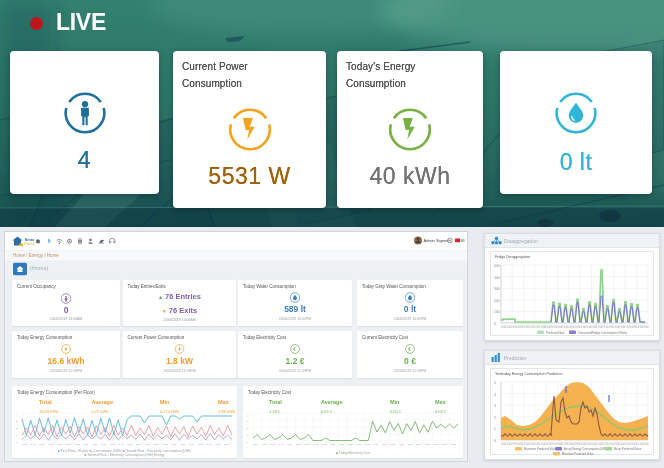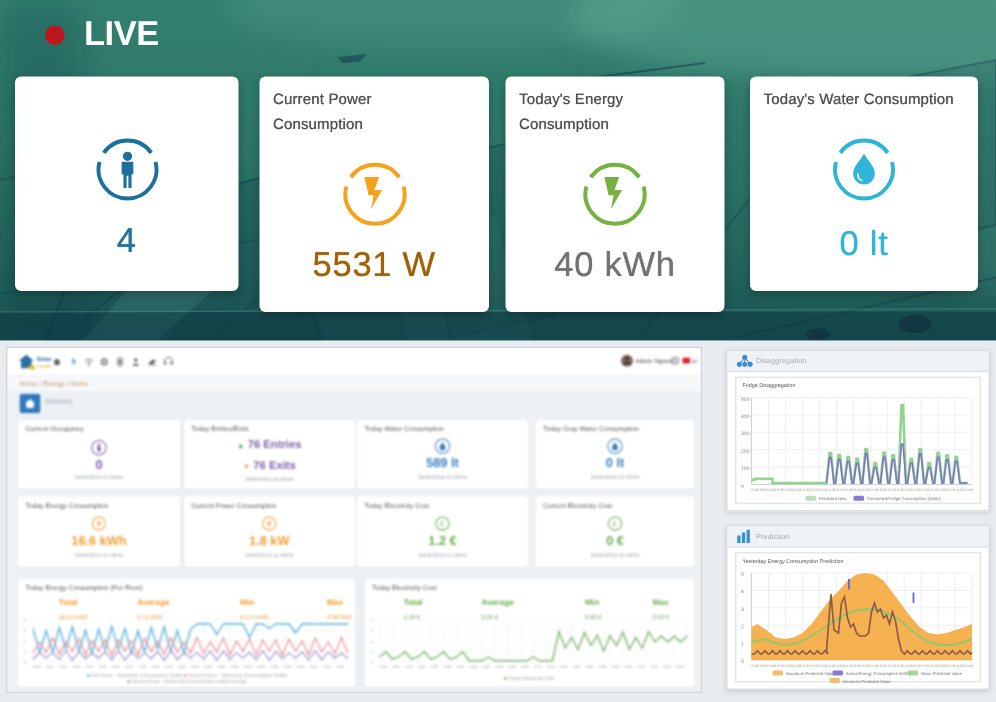--- a/index.html
+++ b/index.html
@@ -116,21 +116,20 @@
   <g stroke="#76b142" stroke-width="2.6" fill="none">
    <path d="M 18.64 -5.0 A 19.3 19.3 0 1 1 -18.64 -5.0"></path>
    <path d="M -15.81 -11.07 A 19.3 19.3 0 0 1 15.81 -11.07"></path>
   </g>
   <path fill="#76b142" d="M -6.9 -11.2 L 2.8 -11.2 L -0.4 -2.8 L 4.6 -2.8 L -2.6 9.8 L -0.9 0.6 L -4.2 0.6 Z"></path>
  </svg>
  <div class="val green" style="top:112px">40 kWh</div>
 </div>
 
 <div class="card" id="c4">
- <div class="ct" style="white-space:nowrap;">Today's Water Consumption</div>
  <svg class="icn" style="top:40px" width="44" height="44" viewBox="-22 -22 44 44">
   <g stroke="#30b5d8" stroke-width="2.6" fill="none">
    <path d="M 18.64 -5.0 A 19.3 19.3 0 1 1 -18.64 -5.0"></path>
    <path d="M -15.81 -11.07 A 19.3 19.3 0 0 1 15.81 -11.07"></path>
   </g>
   <path fill="#30b5d8" d="M 0 -10.5 C 2.6 -5.8 7.2 -2.2 7.2 2.6 A 7.2 7.4 0 1 1 -7.2 2.6 C -7.2 -2.2 -2.6 -5.8 0 -10.5 Z"></path>
   <path d="M -4.2 3.2 A 4.5 4.5 0 0 0 -1.5 7.4" stroke="#fff" stroke-width="1.1" fill="none" stroke-linecap="round"></path>
  </svg>
  <div class="val cyan" style="top:98px;">0 lt</div>
 </div>

